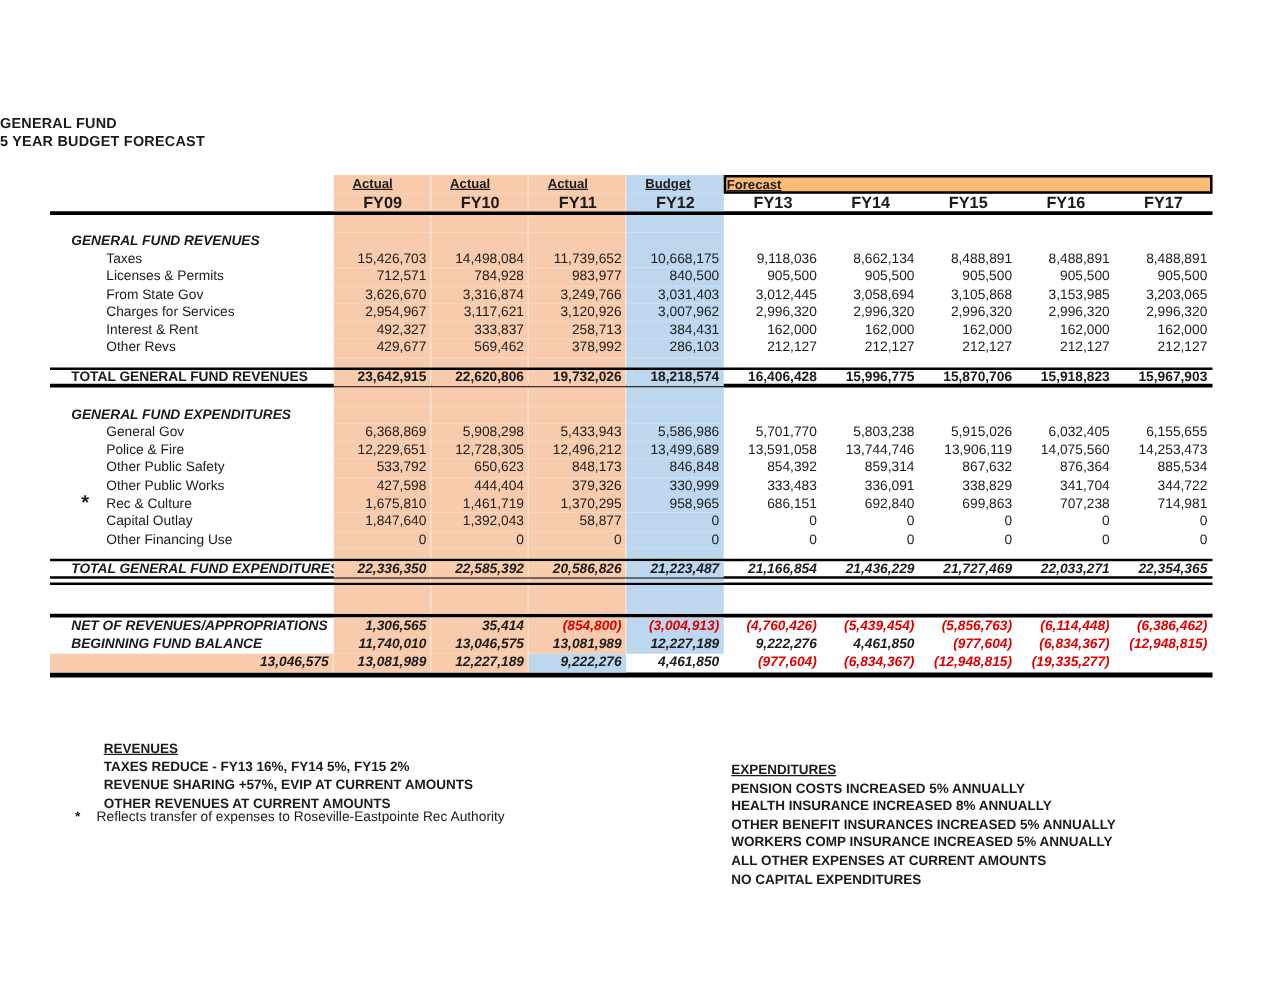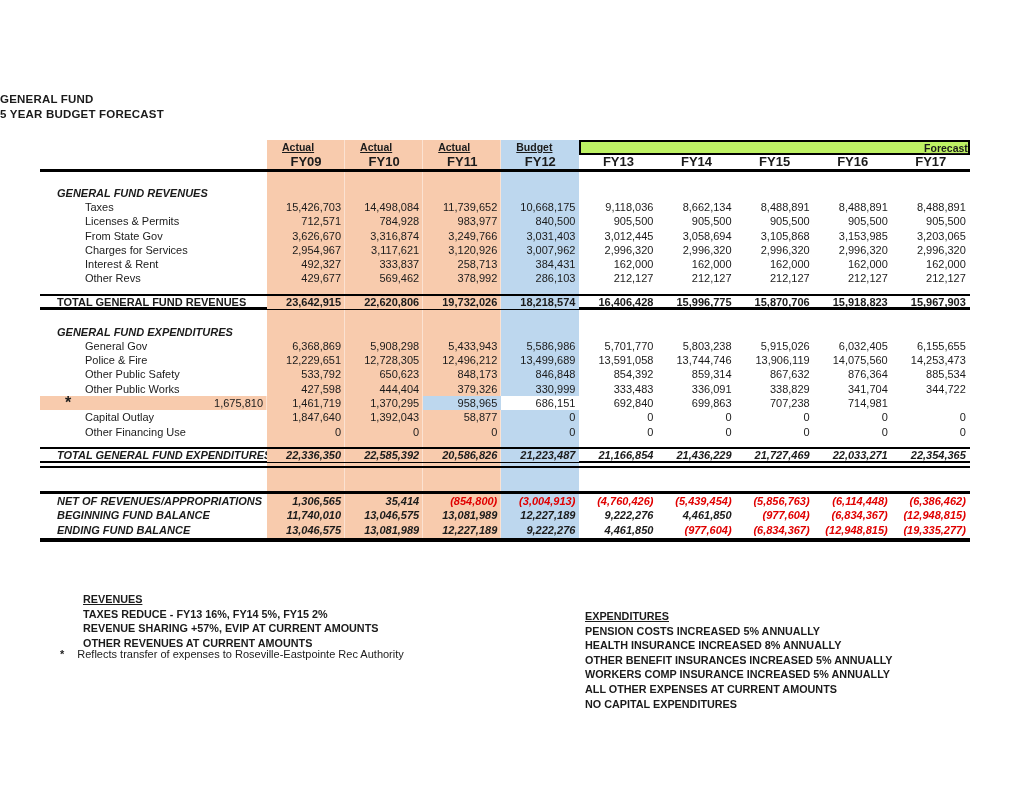--- a/index.html
+++ b/index.html
@@ -18,21 +18,21 @@
   .lab{padding-left:17px;}
   .v0,.v1,.v2{background:var(--act);box-shadow:inset -1px 0 0 rgba(255,255,255,.45);}
   .v3{background:var(--bud);}
   .neg{color:var(--neg);}
   
   .h1{height:15px;line-height:15px;}
   .h2{height:17px;line-height:14px;border-bottom:3px solid #000;}
   .htype{text-align:left;font-weight:bold;text-decoration:underline;font-size:10.5px;padding-left:15px;}
   .hyear{text-align:center;font-weight:bold;font-size:13px;}
   .fbox{grid-column:6/11;border:2px solid #000;height:15px;line-height:11px;padding-top:1px;
-        text-align:right;font-weight:bold;text-decoration:underline;font-size:10.5px;background:#bef264;}
+        text-align:left;font-weight:bold;text-decoration:underline;font-size:10.5px;background:#fdba74;}
   
   .r{height:14.3px;line-height:14.3px;}
   .secrow{height:14px;line-height:14px;}
   .sec{font-weight:bold;font-style:italic;}
   .ind{padding-left:45px;}
   .gap{height:14px;}
   .tot{height:16px;line-height:13px;border-top:2px solid #000;border-bottom:3px solid #000;}
   .tote{height:16px;line-height:13px;border-top:2px solid #000;border-bottom:2px solid #000;}
   .bold{font-weight:bold;}
   .bi{font-weight:bold;font-style:italic;}
@@ -264,20 +264,21 @@
       <div class="cell num v1 ">444,404</div>
       <div class="cell num v2 ">379,326</div>
       <div class="cell num v3 ">330,999</div>
       <div class="cell num v4 ">333,483</div>
       <div class="cell num v5 ">336,091</div>
       <div class="cell num v6 ">338,829</div>
       <div class="cell num v7 ">341,704</div>
       <div class="cell num v8 ">344,722</div>
     </div>
     <div class="trow r">
+      <div class="cell lab ind">Rec &amp; Culture</div>
       <span class="rowstar">*</span>
       <div class="cell num v0 ">1,675,810</div>
       <div class="cell num v1 ">1,461,719</div>
       <div class="cell num v2 ">1,370,295</div>
       <div class="cell num v3 ">958,965</div>
       <div class="cell num v4 ">686,151</div>
       <div class="cell num v5 ">692,840</div>
       <div class="cell num v6 ">699,863</div>
       <div class="cell num v7 ">707,238</div>
       <div class="cell num v8 ">714,981</div>
@@ -373,21 +374,20 @@
       <div class="cell num v1 bi">13,046,575</div>
       <div class="cell num v2 bi">13,081,989</div>
       <div class="cell num v3 bi">12,227,189</div>
       <div class="cell num v4 bi">9,222,276</div>
       <div class="cell num v5 bi">4,461,850</div>
       <div class="cell num v6 bi neg">(977,604)</div>
       <div class="cell num v7 bi neg">(6,834,367)</div>
       <div class="cell num v8 bi neg">(12,948,815)</div>
     </div>
     <div class="trow sumr">
-      <div class="cell lab bi">ENDING FUND BALANCE</div>
       <div class="cell num v0 bi">13,046,575</div>
       <div class="cell num v1 bi">13,081,989</div>
       <div class="cell num v2 bi">12,227,189</div>
       <div class="cell num v3 bi">9,222,276</div>
       <div class="cell num v4 bi">4,461,850</div>
       <div class="cell num v5 bi neg">(977,604)</div>
       <div class="cell num v6 bi neg">(6,834,367)</div>
       <div class="cell num v7 bi neg">(12,948,815)</div>
       <div class="cell num v8 bi neg">(19,335,277)</div>
     </div>

